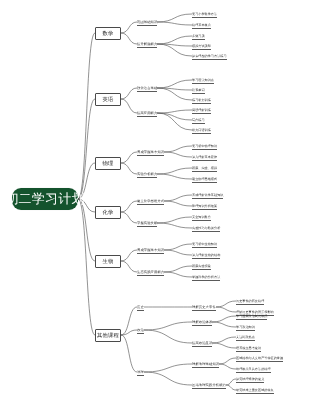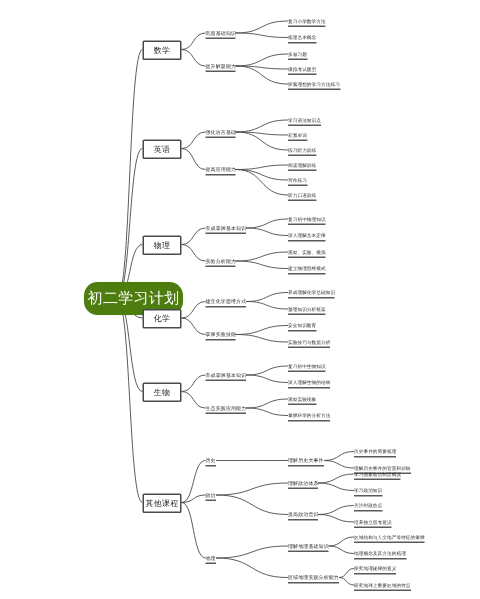--- a/index.html
+++ b/index.html
@@ -6,24 +6,23 @@
   body{width:300px;height:399px;overflow:hidden;
        font-family:"DejaVu Sans","Liberation Sans",sans-serif;}
   #stage{position:relative;width:300px;height:399px;background:#fff;}
   #links{position:absolute;left:0;top:0;width:300px;height:399px;}
 
   .node{position:absolute;box-sizing:border-box;white-space:nowrap;}
 
   
   .root{
     display:flex;align-items:center;justify-content:center;
-    background:#4d7c0f;color:#ffffff;border-radius:9px;
-    font-size:10px;letter-spacing:.2px;
+    background:#14532d;color:#ffffff;border-radius:9px;
+    font-size:13px;letter-spacing:.2px;
     box-shadow:0 0 0 .5px rgba(0,0,0,.04);
-    margin-left:44px;
   }
 
   
   .l1{
     display:flex;align-items:center;justify-content:center;
     background:#ffffff;border:.7px solid #4a4a4a;border-radius:1px;
     color:#1b1b1b;font-size:5.3px;letter-spacing:.2px;
   }
 
   

